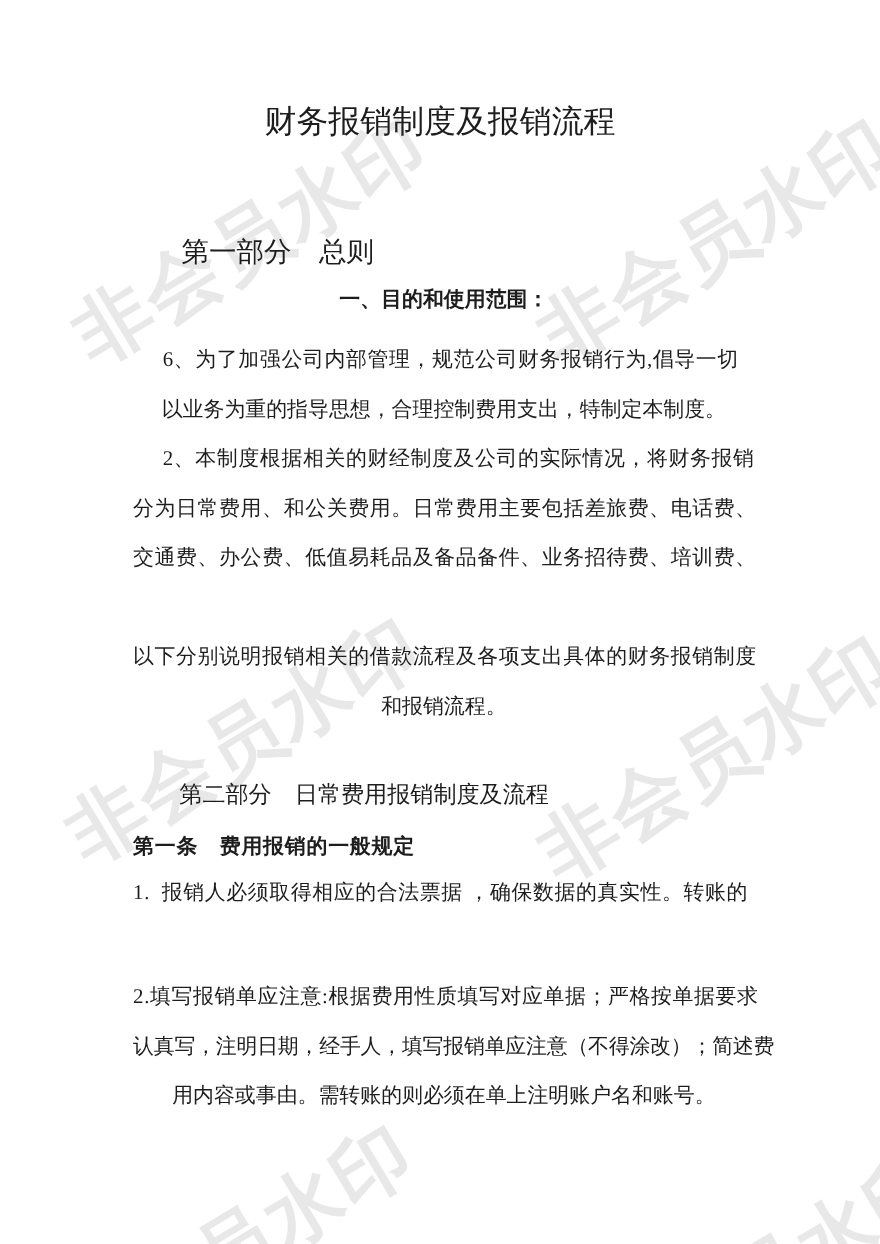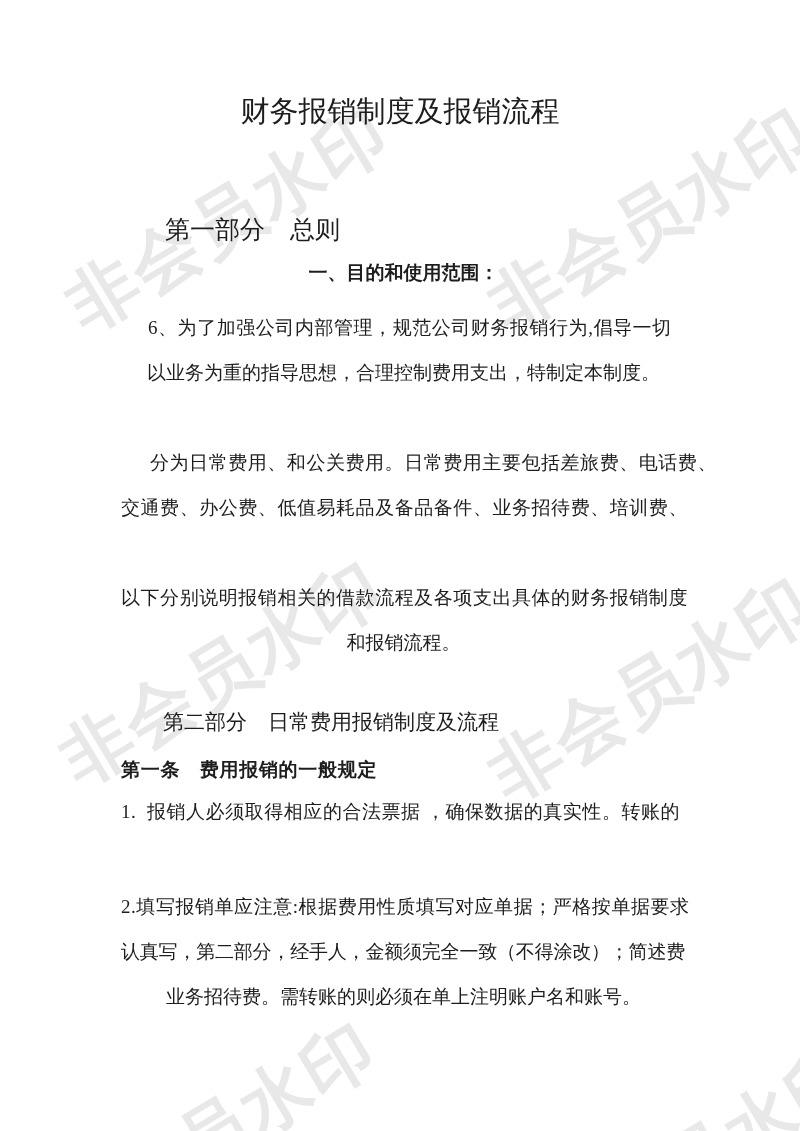--- a/index.html
+++ b/index.html
@@ -66,29 +66,30 @@
 
   <div class="tline title" style="top:89px;">财务报销制度及报销流程</div>
 
   <div class="tline h1" style="top:207px;">第一部分　总则</div>
 
   <div class="tline body-line bold short" style="top:250px;">一、目的和使用范围：</div>
 
   <div class="tline body-line indent" style="top:305px;">6、为了加强公司内部管理，规范公司财务报销行为,倡导一切</div>
   <div class="tline body-line short" style="top:350px;">以业务为重的指导思想，合理控制费用支出，特制定本制度。</div>
 
-  <div class="tline body-line" style="top:440px;margin-left:29px;">分为日常费用、和公关费用。日常费用主要包括差旅费、电话费、</div>
+  <div class="tline body-line indent" style="top:395px;">2、本制度根据相关的财经制度及公司的实际情况，将财务报销</div>
+  <div class="tline body-line" style="top:440px;">分为日常费用、和公关费用。日常费用主要包括差旅费、电话费、</div>
   <div class="tline body-line" style="top:485px;">交通费、办公费、低值易耗品及备品备件、业务招待费、培训费、</div>
 
   <div class="tline body-line" style="top:575px;">以下分别说明报销相关的借款流程及各项支出具体的财务报销制度</div>
   <div class="tline body-line short" style="top:620px;">和报销流程。</div>
 
   <div class="tline h2" style="top:700px;text-align:right;">第二部分　日常费用报销制度及流程</div>
 
   <div class="tline body-line bold" style="top:747px; letter-spacing:0.7px;">第一条　费用报销的一般规定</div>
 
   <div class="tline body-line" style="top:789px;">1.  报销人必须取得相应的合法票据 ，确保数据的真实性。转账的</div>
 
   <div class="tline body-line" style="top:884px;">2.填写报销单应注意:根据费用性质填写对应单据；严格按单据要求</div>
-  <div class="tline body-line tight" style="top:929px;">认真写，第二部分，经手人，金额须完全一致（不得涂改）；简述费</div>
-  <div class="tline body-line short" style="top:974px;">业务招待费。需转账的则必须在单上注明账户名和账号。</div>
+  <div class="tline body-line tight" style="top:929px;">认真写，注明日期，经手人，填写报销单应注意（不得涂改）；简述费</div>
+  <div class="tline body-line short" style="top:974px;">用内容或事由。需转账的则必须在单上注明账户名和账号。</div>
 
 </div>
 
 </body></html>

